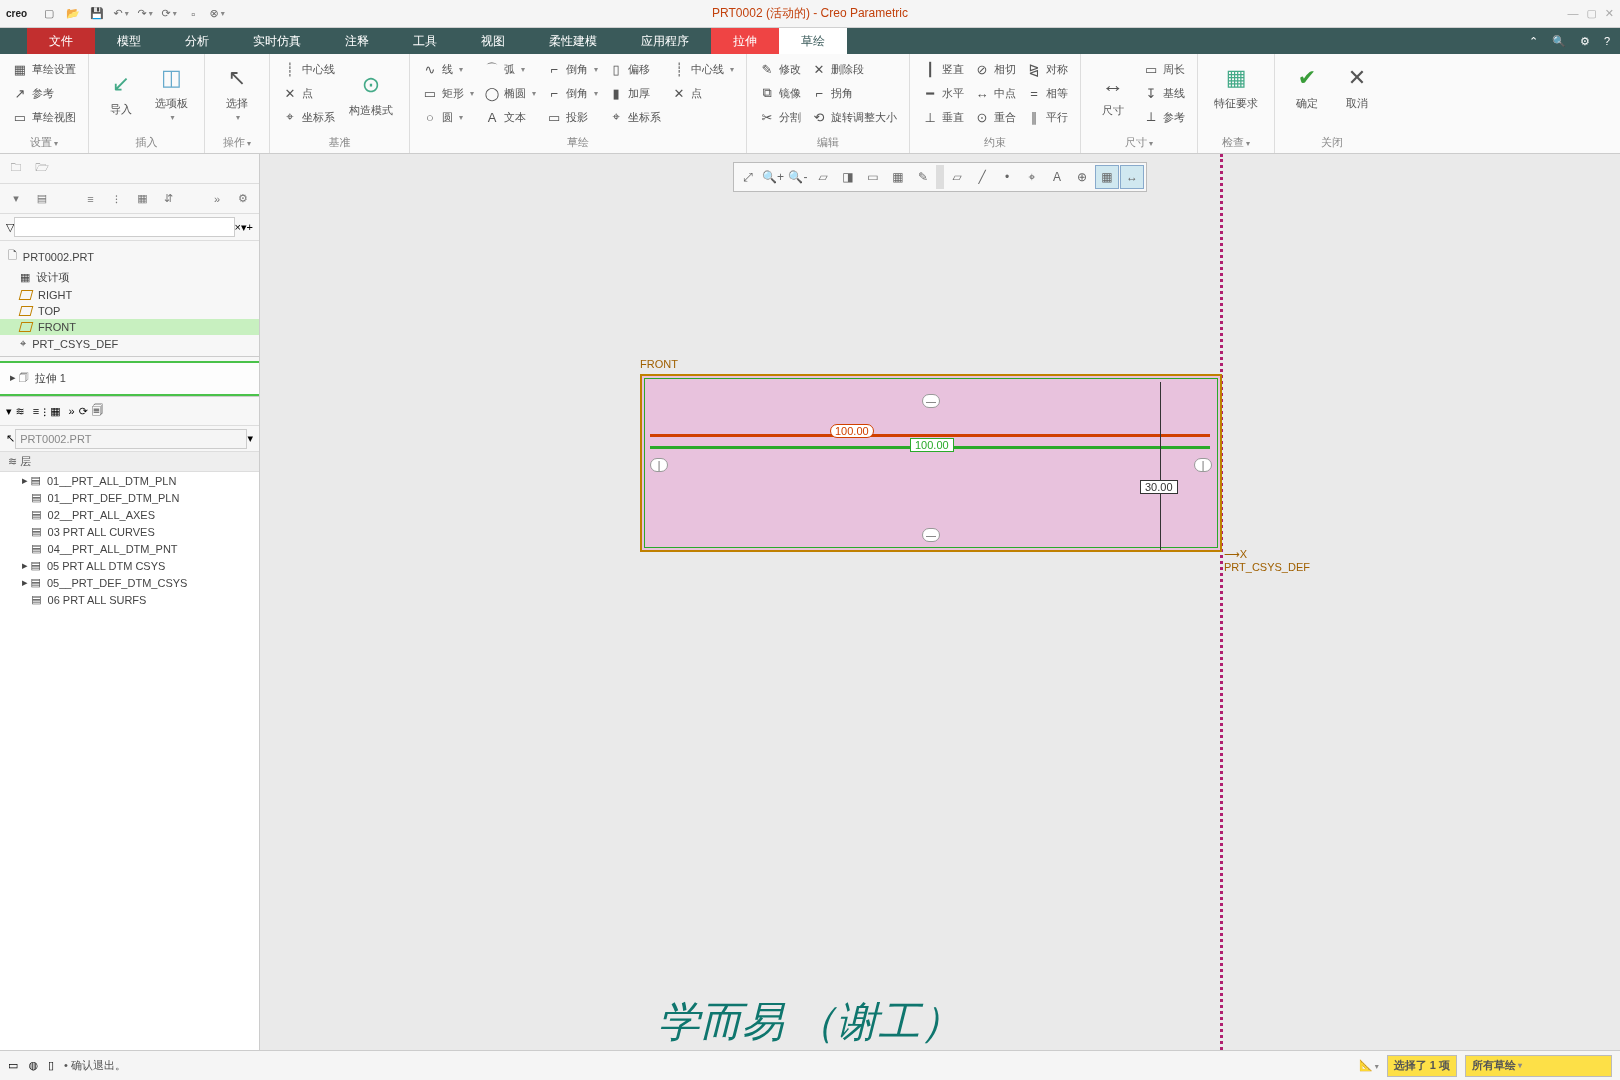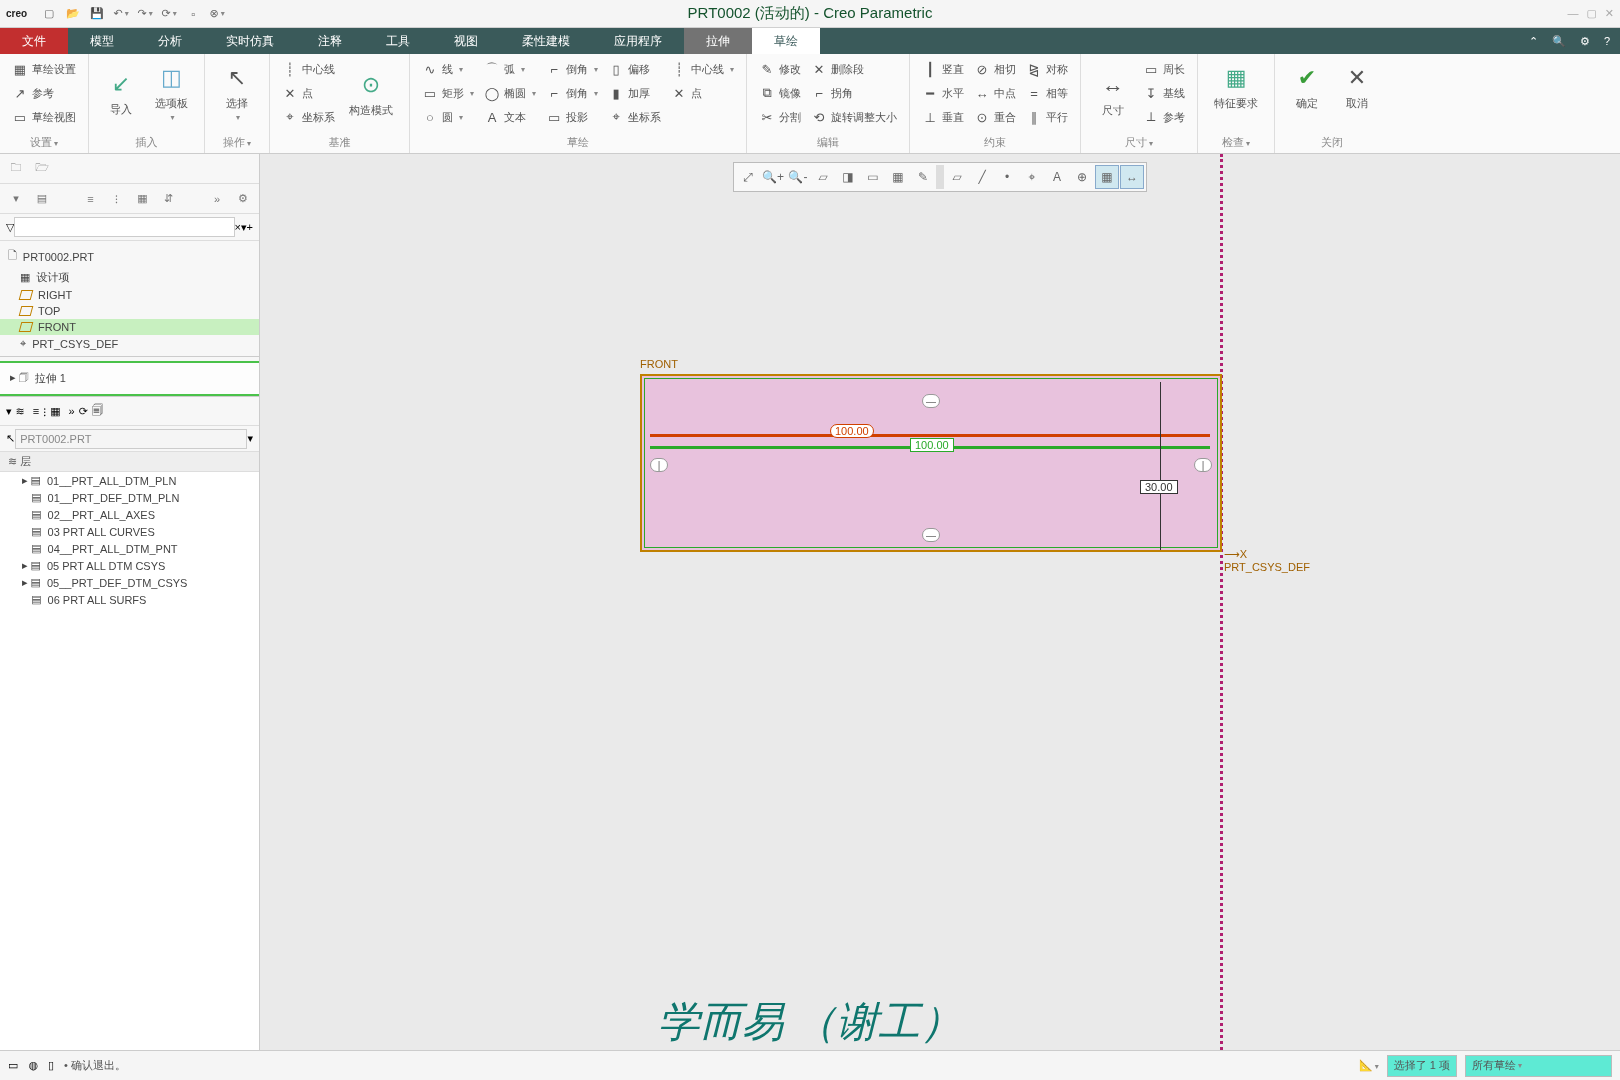--- a/index.html
+++ b/index.html
@@ -2,28 +2,28 @@
 <html><head>
 <meta charset="utf-8">
 <style>
 * { margin:0; padding:0; box-sizing:border-box; font-family:"Microsoft YaHei",Arial,sans-serif; font-size:11px; }
 body { background:#ececec; width:1620px; height:1080px; overflow:hidden; position:relative; }
 
 
 .titlebar { height:28px; background:#f5f5f5; display:flex; align-items:center; padding:0 6px; border-bottom:1px solid #d0d0d0; }
 .brand { font-weight:bold; color:#222; margin-right:10px; font-size:10px; }
 .tb-btn { width:22px; height:22px; display:flex; align-items:center; justify-content:center; color:#666; margin:0 1px; }
-.title-center { position:absolute; left:50%; transform:translateX(-50%); color:#14532d; font-size:15px; }
+.title-center { position:absolute; left:50%; transform:translateX(-50%); color:#c2410c; font-size:12px; }
 .winctrls { margin-left:auto; display:flex; gap:8px; color:#aaa; }
 
 
-.maintabs { height:26px; background:#3a5a5a; display:flex; align-items:stretch; }
+.maintabs { height:26px; background:#3a5a5a; display:flex; align-items:stretch;padding-left:27px; }
 .maintabs .tab { padding:0 22px; display:flex; align-items:center; color:#fff; font-size:12px; }
 .maintabs .tab.file { background:#c22f2f; }
-.maintabs .tab.active1 { background:#737373; }
+.maintabs .tab.active1 { background:#ef4444; }
 .maintabs .tab.active2 { background:#fff; color:#3a5a5a; }
 .maintabs-right { margin-left:auto; display:flex; align-items:center; padding-right:10px; color:#fff; gap:14px; }
 
 
 .ribbon { height:100px; background:#fafafa; border-bottom:1px solid #ccc; display:flex; }
 .rgroup { border-right:1px solid #ddd; padding:4px 10px 0; display:flex; flex-direction:column; justify-content:space-between; }
 .rgroup .glabel { text-align:center; color:#888; font-size:11px; padding-bottom:3px; }
 .rrow { display:flex; gap:6px; align-items:center; }
 .rcol { display:flex; flex-direction:column; gap:2px; }
 .ritem { display:flex; align-items:center; gap:4px; color:#555; height:22px; padding:0 2px; white-space:nowrap; }
@@ -73,21 +73,21 @@
 .dim-label { position:absolute; background:#fff; border:1px solid #2aaa2a; padding:0 4px; font-size:11px; color:#2aaa2a; }
 .dim-label.o { border:1px solid #d04000; border-radius:10px; color:#d04000; }
 .vline { position:absolute; width:0; border-left:1px solid #333; }
 .frontlbl { position:absolute; color:#a06000; font-size:11px; }
 .csys { position:absolute; color:#a06000; font-size:11px; }
 .constraint { position:absolute; width:18px; height:14px; background:#fff; border:1px solid #999; border-radius:8px; display:flex; align-items:center; justify-content:center; font-size:10px; color:#666; }
 
 
 .status { position:absolute; left:0; right:0; bottom:0; height:30px; background:#f5f5f5; border-top:1px solid #ccc; display:flex; align-items:center; padding:0 8px; gap:10px; }
 .status .sright { margin-left:auto; display:flex; align-items:center; gap:8px; }
-.status select, .status .selbox { border:1px solid #bbb; height:22px; padding:0 6px; background:#5eead4; color:#555; display:flex; align-items:center; }
+.status select, .status .selbox { border:1px solid #bbb; height:22px; padding:0 6px; background:#fde047; color:#555; display:flex; align-items:center;font-weight:bold; }
 
 .watermark { position:absolute; bottom:30px; left:50%; transform:translateX(-50%); color:#0f766e; font-size:42px; font-family:"KaiTi","STKaiti",serif; font-style:italic; }
 </style>
 </head>
 <body>
 
 <div class="titlebar">
   <span class="brand">creo</span>
   <span class="tb-btn">▢</span>
   <span class="tb-btn">📂</span>

